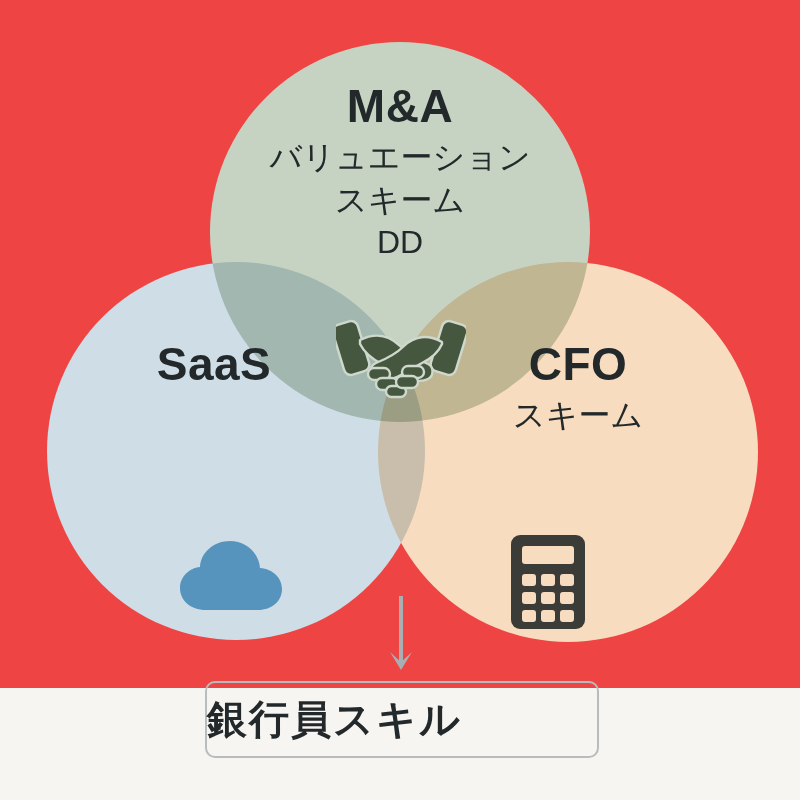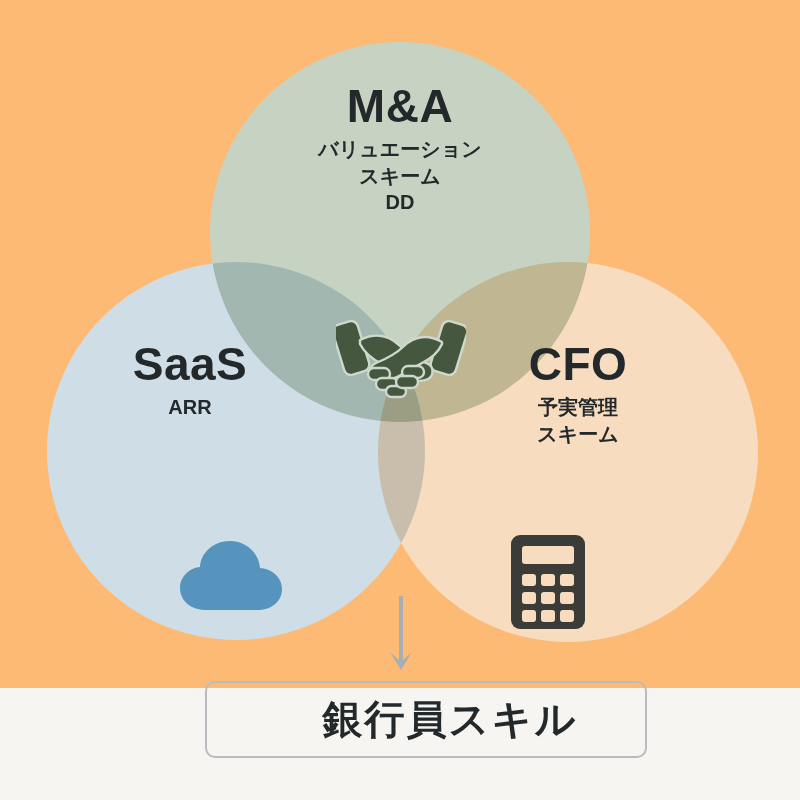--- a/index.html
+++ b/index.html
@@ -10,21 +10,21 @@
     width: 800px;
     height: 800px;
     background: #f7f5f1;
     font-family: "Liberation Sans", "DejaVu Sans", sans-serif;
     overflow: hidden;
   }
   #stage {
     position: relative;
     width: 800px;
     height: 688px;
-    background: #fdba74;
+    background: #ef4444;
   }
 
   
   .venn-layer {
     position: absolute;
     inset: 0;
     isolation: isolate;
   }
   .circle {
     position: absolute;
@@ -56,28 +56,28 @@
   }
   .lobe-title {
     font-size: 46px;
     font-weight: 700;
     letter-spacing: 0.5px;
     line-height: 1.05;
     margin-bottom: 6px;
     white-space: nowrap;
   }
   .lobe-items {
-    font-size: 20px;
-    font-weight: 700;
+    font-size: 32px;
+    font-weight: 400;
     line-height: 1.32;
   }
   .lobe-items div { white-space: nowrap; }
 
   #text-ma    { left: 200px; top: 82px;  width: 400px; }
-  #text-saas  { left: 45px;  top: 340px; width: 290px; }
+  #text-saas  { left: 69px;  top: 340px; width: 290px; }
   #text-cfo   { left: 433px; top: 340px; width: 290px; }
 
   
   .icon-abs { position: absolute; z-index: 6; }
   #icon-handshake { left: 336px; top: 306px; width: 130px; height: 100px; }
   #icon-cloud     { left: 178px; top: 534px; width: 108px; height: 80px; }
   #icon-calc      { left: 508px; top: 532px; width: 80px; height: 100px; }
 
   
   #arrow-down {
@@ -90,23 +90,22 @@
   
   #result-box {
     position: absolute;
     left: 205px; top: 681px;
     width: 390px; height: 73px;
     border: 2px solid #b9bcbe;
     border-radius: 10px;
     background: transparent;
     display: flex;
     align-items: center;
-    justify-content: center;
+    justify-content: flex-start;
     z-index: 7;
-    padding-left: 48px;
   }
   #result-label {
     font-size: 40px;
     font-weight: 600;
     color: #23292b;
     letter-spacing: 2px;
     white-space: nowrap;
   }
 </style>
 </head>
@@ -125,28 +124,26 @@
     <div class="lobe-items">
       <div>バリュエーション</div>
       <div>スキーム</div>
       <div>DD</div>
     </div>
   </div>
 
   <div class="lobe-text" id="text-saas">
     <div class="lobe-title">SaaS</div>
     <div class="lobe-items">
-      <div>ARR</div>
     </div>
   </div>
 
   <div class="lobe-text" id="text-cfo">
     <div class="lobe-title">CFO</div>
     <div class="lobe-items">
-      <div>予実管理</div>
       <div>スキーム</div>
     </div>
   </div>
 
   <div class="icon-abs" id="icon-handshake">
     <svg viewBox="0 0 130 100" width="130" height="100" aria-hidden="true">
       <g fill="#45583f" stroke="#cfd8cd" stroke-width="2.4" stroke-linejoin="round">
 
         <rect x="2" y="16" width="26" height="52" rx="7" transform="rotate(-17 15 42)"></rect>
 

